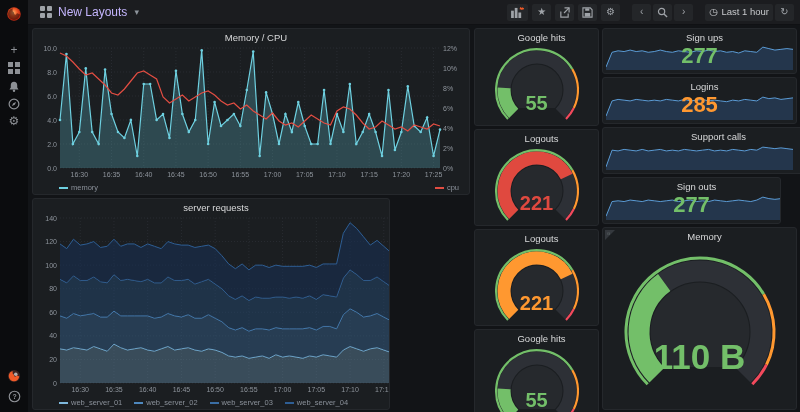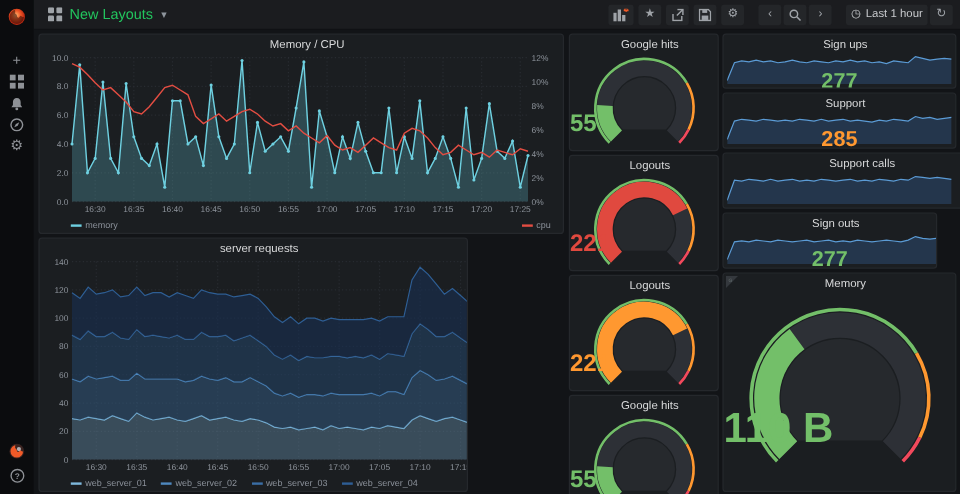--- a/index.html
+++ b/index.html
@@ -7,45 +7,45 @@
   *{box-sizing:border-box;}
   
   .sidebar{position:absolute;left:0;top:0;width:28px;height:412px;background:#0b0c0e;z-index:5;}
   .side-logo{position:absolute;top:5px;left:5px;width:18px;height:18px;}
   .side-icon{position:absolute;left:0;width:28px;height:16px;display:flex;align-items:center;justify-content:center;
     color:#8e9196;font-size:12px;}
   
   .navbar{position:absolute;left:28px;top:0;width:772px;height:25px;background:#1b1c1f;
     border-bottom:1px solid #101114;display:flex;align-items:center;padding:0 6px;z-index:4;}
   .nav-left{display:flex;align-items:center;gap:6px;margin-left:6px;}
-  .nav-title{color:#22c55e;font-size:12px;font-weight:500;}
+  .nav-title{color:#c4b5fd;font-size:12px;font-weight:500;}
   .nav-caret{color:#8e949c;font-size:9px;margin-left:1px;}
   .nav-right{margin-left:auto;display:flex;align-items:center;gap:4px;}
   .nav-btn{height:17px;min-width:19px;background:#242629;border-radius:2px;display:flex;align-items:center;
     justify-content:center;color:#9fa3a8;font-size:10px;padding:0 4px;line-height:1;}
   .nav-group{display:flex;gap:2px;margin-left:8px;}
   .nav-time{display:flex;align-items:center;gap:4px;font-size:9.5px;color:#c7c9cc;}
   
   .panel{position:absolute;background:#1b1e21;border:1px solid #25282c;border-radius:3px;overflow:hidden;}
   .panel-title{position:absolute;top:3px;left:10px;right:0;text-align:center;font-size:9.5px;font-weight:500;
     color:#d8d9da;z-index:2;white-space:nowrap;}
   .chart-svg{position:absolute;left:3px;top:16px;}
   svg{font-family:inherit;display:block;}
   .tick{fill:#8e949c;font-size:7px;}
   .grid{stroke:#2d3137;stroke-width:1;stroke-dasharray:1,2;opacity:.75;}
   .legend{position:absolute;bottom:2px;left:26px;right:10px;display:flex;gap:12px;font-size:7.5px;color:#8a9099;z-index:2;}
   .legend.split{justify-content:space-between;}
   .leg-item{display:flex;align-items:center;gap:3px;}
   .leg-swatch{width:9px;height:2px;display:inline-block;}
   
   .spark{position:absolute;left:3px;right:3px;bottom:3px;}
-  .stat-value{position:absolute;left:0;right:0;top:28px;text-align:center;font-size:18px;font-weight:700;z-index:2;}
+  .stat-value{position:absolute;left:0;right:0;top:14px;text-align:center;font-size:22px;font-weight:700;z-index:2;}
   
   .gauge-svg{position:absolute;left:50%;transform:translateX(-50%);top:14px;}
-  .gauge-value{position:absolute;left:0;right:0;bottom:10px;text-align:left;font-size:20px;font-weight:700;z-index:2;}
+  .gauge-value{position:absolute;left:0;right:0;bottom:10px;text-align:center;font-size:20px;font-weight:700;z-index:2;}
   .gauge-value.big{font-size:35px;bottom:32px;}
   .corner-icon{position:absolute;top:2px;left:2px;width:10px;height:10px;opacity:.55;z-index:3;}
 </style>
 </head>
 <body>
 
 <div class="sidebar">
   <svg class="side-logo" viewBox="0 0 24 24">
     <defs>
         <radialGradient id="glog" cx="45%" cy="40%">
@@ -410,21 +410,21 @@
 
 <div class="panel" style="left:602px;top:28px;width:195px;height:46px">
   <div class="panel-title">Sign ups</div>
   <svg class="spark" width="187" height="28">
       <path d="M0 25.047566976489886L6.032258064516129 10.28540185893931L12.064516129032258 8.809185347184254L18.096774193548388 9.547293603061782L24.129032258064516 8.071077091306723L30.161290322580644 9.547293603061782L36.193548387096776 8.809185347184254L42.225806451612904 10.28540185893931L48.25806451612903 9.547293603061782L54.29032258064516 8.071077091306723L60.32258064516129 9.547293603061782L66.35483870967742 10.28540185893931L72.38709677419355 8.809185347184254L78.41935483870968 9.547293603061782L84.45161290322581 10.28540185893931L90.48387096774194 8.809185347184254L96.51612903225806 9.547293603061782L102.54838709677419 8.071077091306723L108.58064516129032 9.547293603061782L114.61290322580645 8.809185347184254L120.64516129032258 10.28540185893931L126.6774193548387 9.547293603061782L132.70967741935485 11.02351011481684L138.74193548387098 8.809185347184254L144.7741935483871 9.547293603061782L150.80645161290323 10.28540185893931L156.83870967741936 5.118644067796609L162.8709677419355 6.594860579551668L168.90322580645162 8.071077091306723L174.93548387096774 7.332968835429195L180.96774193548387 6.594860579551668L187 7.332968835429195L187 28L0 28Z" fill="rgba(59,113,177,0.30)" stroke="none"></path>
       <path d="M0 25.047566976489886L6.032258064516129 10.28540185893931L12.064516129032258 8.809185347184254L18.096774193548388 9.547293603061782L24.129032258064516 8.071077091306723L30.161290322580644 9.547293603061782L36.193548387096776 8.809185347184254L42.225806451612904 10.28540185893931L48.25806451612903 9.547293603061782L54.29032258064516 8.071077091306723L60.32258064516129 9.547293603061782L66.35483870967742 10.28540185893931L72.38709677419355 8.809185347184254L78.41935483870968 9.547293603061782L84.45161290322581 10.28540185893931L90.48387096774194 8.809185347184254L96.51612903225806 9.547293603061782L102.54838709677419 8.071077091306723L108.58064516129032 9.547293603061782L114.61290322580645 8.809185347184254L120.64516129032258 10.28540185893931L126.6774193548387 9.547293603061782L132.70967741935485 11.02351011481684L138.74193548387098 8.809185347184254L144.7741935483871 9.547293603061782L150.80645161290323 10.28540185893931L156.83870967741936 5.118644067796609L162.8709677419355 6.594860579551668L168.90322580645162 8.071077091306723L174.93548387096774 7.332968835429195L180.96774193548387 6.594860579551668L187 7.332968835429195" fill="none" stroke="#5b9bd5" stroke-width="1"></path>
     </svg>
   <div class="stat-value" style="color: rgb(115, 191, 105);">277</div>
 </div>
 <div class="panel" style="left:602px;top:77px;width:195px;height:47px">
-  <div class="panel-title">Support</div>
+  <div class="panel-title">Logins</div>
   <svg class="spark" width="187" height="28">
       <path d="M0 24.1864406779661L6.032258064516129 8.932203389830509L12.064516129032258 7.406779661016948L18.096774193548388 8.169491525423727L24.129032258064516 8.932203389830509L30.161290322580644 7.406779661016948L36.193548387096776 8.169491525423727L42.225806451612904 8.932203389830509L48.25806451612903 8.169491525423727L54.29032258064516 8.932203389830509L60.32258064516129 7.406779661016948L66.35483870967742 8.169491525423727L72.38709677419355 8.932203389830509L78.41935483870968 7.406779661016948L84.45161290322581 8.932203389830509L90.48387096774194 8.169491525423727L96.51612903225806 7.406779661016948L102.54838709677419 8.932203389830509L108.58064516129032 8.169491525423727L114.61290322580645 8.932203389830509L120.64516129032258 9.694915254237287L126.6774193548387 8.169491525423727L132.70967741935485 8.932203389830509L138.74193548387098 7.406779661016948L144.7741935483871 8.169491525423727L150.80645161290323 8.932203389830509L156.83870967741936 5.118644067796609L162.8709677419355 6.6440677966101696L168.90322580645162 5.8813559322033875L174.93548387096774 7.406779661016948L180.96774193548387 6.6440677966101696L187 5.8813559322033875L187 28L0 28Z" fill="rgba(59,113,177,0.30)" stroke="none"></path>
       <path d="M0 24.1864406779661L6.032258064516129 8.932203389830509L12.064516129032258 7.406779661016948L18.096774193548388 8.169491525423727L24.129032258064516 8.932203389830509L30.161290322580644 7.406779661016948L36.193548387096776 8.169491525423727L42.225806451612904 8.932203389830509L48.25806451612903 8.169491525423727L54.29032258064516 8.932203389830509L60.32258064516129 7.406779661016948L66.35483870967742 8.169491525423727L72.38709677419355 8.932203389830509L78.41935483870968 7.406779661016948L84.45161290322581 8.932203389830509L90.48387096774194 8.169491525423727L96.51612903225806 7.406779661016948L102.54838709677419 8.932203389830509L108.58064516129032 8.169491525423727L114.61290322580645 8.932203389830509L120.64516129032258 9.694915254237287L126.6774193548387 8.169491525423727L132.70967741935485 8.932203389830509L138.74193548387098 7.406779661016948L144.7741935483871 8.169491525423727L150.80645161290323 8.932203389830509L156.83870967741936 5.118644067796609L162.8709677419355 6.6440677966101696L168.90322580645162 5.8813559322033875L174.93548387096774 7.406779661016948L180.96774193548387 6.6440677966101696L187 5.8813559322033875" fill="none" stroke="#5b9bd5" stroke-width="1"></path>
     </svg>
   <div class="stat-value" style="color: rgb(255, 152, 48);">285</div>
 </div>
 <div class="panel" style="left:602px;top:127px;width:223px;height:47px">
   <div class="panel-title">Support calls</div>
   <svg class="spark" width="187" height="28">
       <path d="M0 24.949152542372882L6.032258064516129 8.169491525423727L12.064516129032258 8.932203389830509L18.096774193548388 7.406779661016948L24.129032258064516 8.169491525423727L30.161290322580644 8.932203389830509L36.193548387096776 7.406779661016948L42.225806451612904 8.932203389830509L48.25806451612903 8.169491525423727L54.29032258064516 7.406779661016948L60.32258064516129 8.932203389830509L66.35483870967742 8.169491525423727L72.38709677419355 8.932203389830509L78.41935483870968 7.406779661016948L84.45161290322581 8.169491525423727L90.48387096774194 8.932203389830509L96.51612903225806 8.169491525423727L102.54838709677419 7.406779661016948L108.58064516129032 8.932203389830509L114.61290322580645 8.169491525423727L120.64516129032258 8.932203389830509L126.6774193548387 7.406779661016948L132.70967741935485 8.169491525423727L138.74193548387098 8.932203389830509L144.7741935483871 7.406779661016948L150.80645161290323 8.169491525423727L156.83870967741936 5.118644067796609L162.8709677419355 5.8813559322033875L168.90322580645162 6.6440677966101696L174.93548387096774 5.8813559322033875L180.96774193548387 6.6440677966101696L187 7.406779661016948L187 28L0 28Z" fill="rgba(59,113,177,0.30)" stroke="none"></path>

